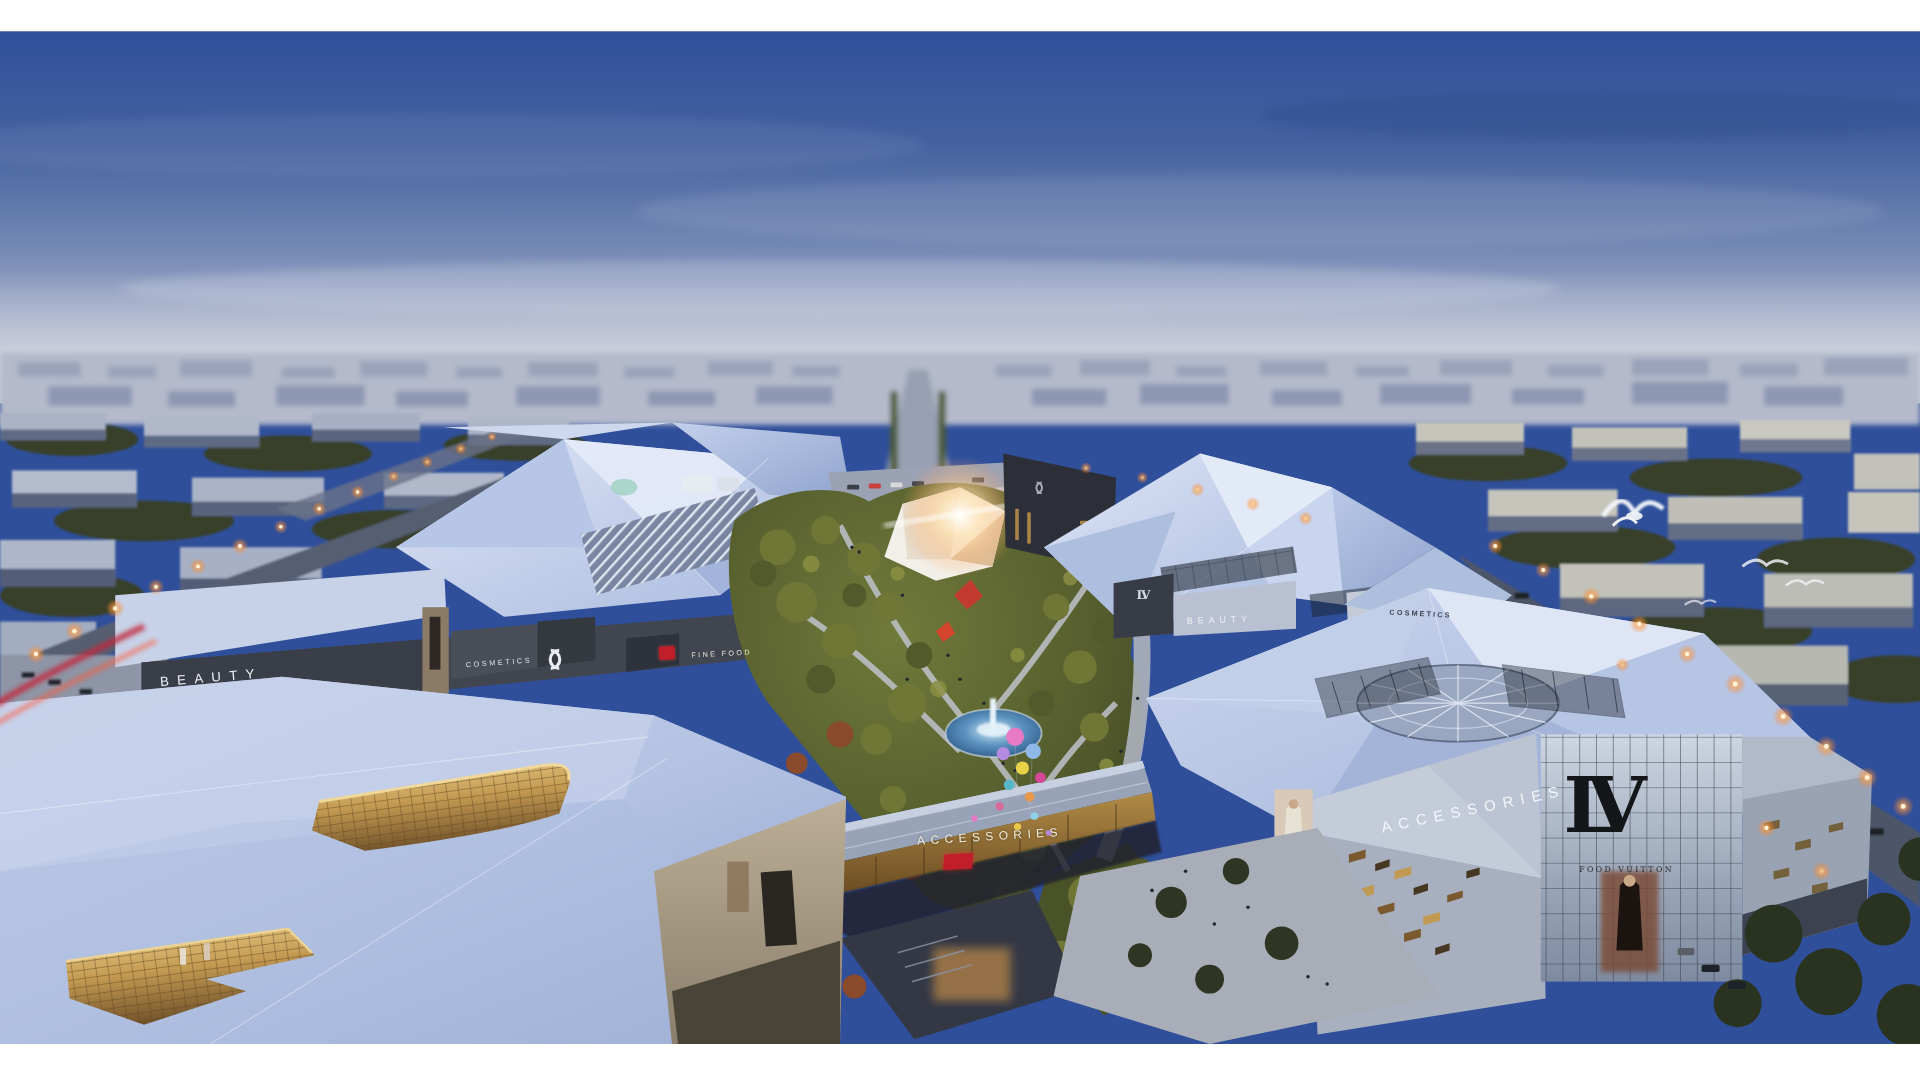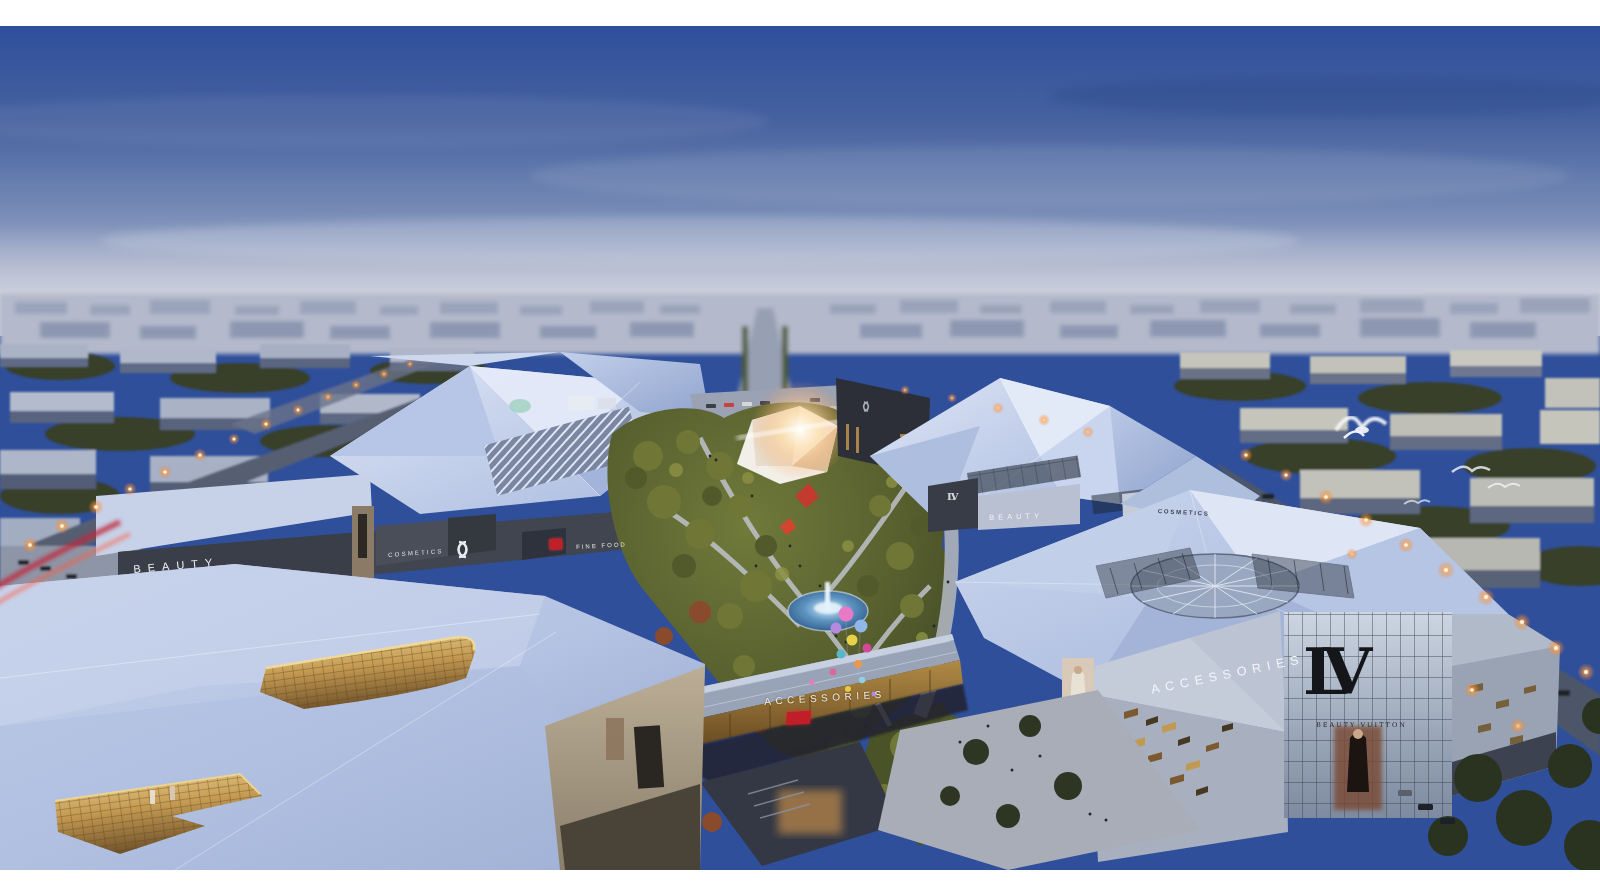--- a/index.html
+++ b/index.html
@@ -721,18 +721,18 @@
         <svg width="16" height="13" viewBox="0 0 27 21">
             <g fill="none" stroke="#cfd5de" stroke-width="2.8">
           <path d="M 17,3 A 7.2,7.2 0 1 0 17,18"></path>
               <path d="M 10,3 A 7.2,7.2 0 1 1 10,18"></path>
             </g>
           </svg>
       </span>
       <span class="sign s-cosm-r">COSMETICS</span>
       <span class="sign s-acc-r">ACCESSORIES</span>
       <span class="sign s-lv-big">LV</span>
-      <span class="sign s-lv-name">BEAUTY VUITTON</span>
+      <span class="sign s-lv-name">FOOD VUITTON</span>
     </div>
   </div>
 
   <div class="letterbox bottom"></div>
 </div>
 
 </body></html>

